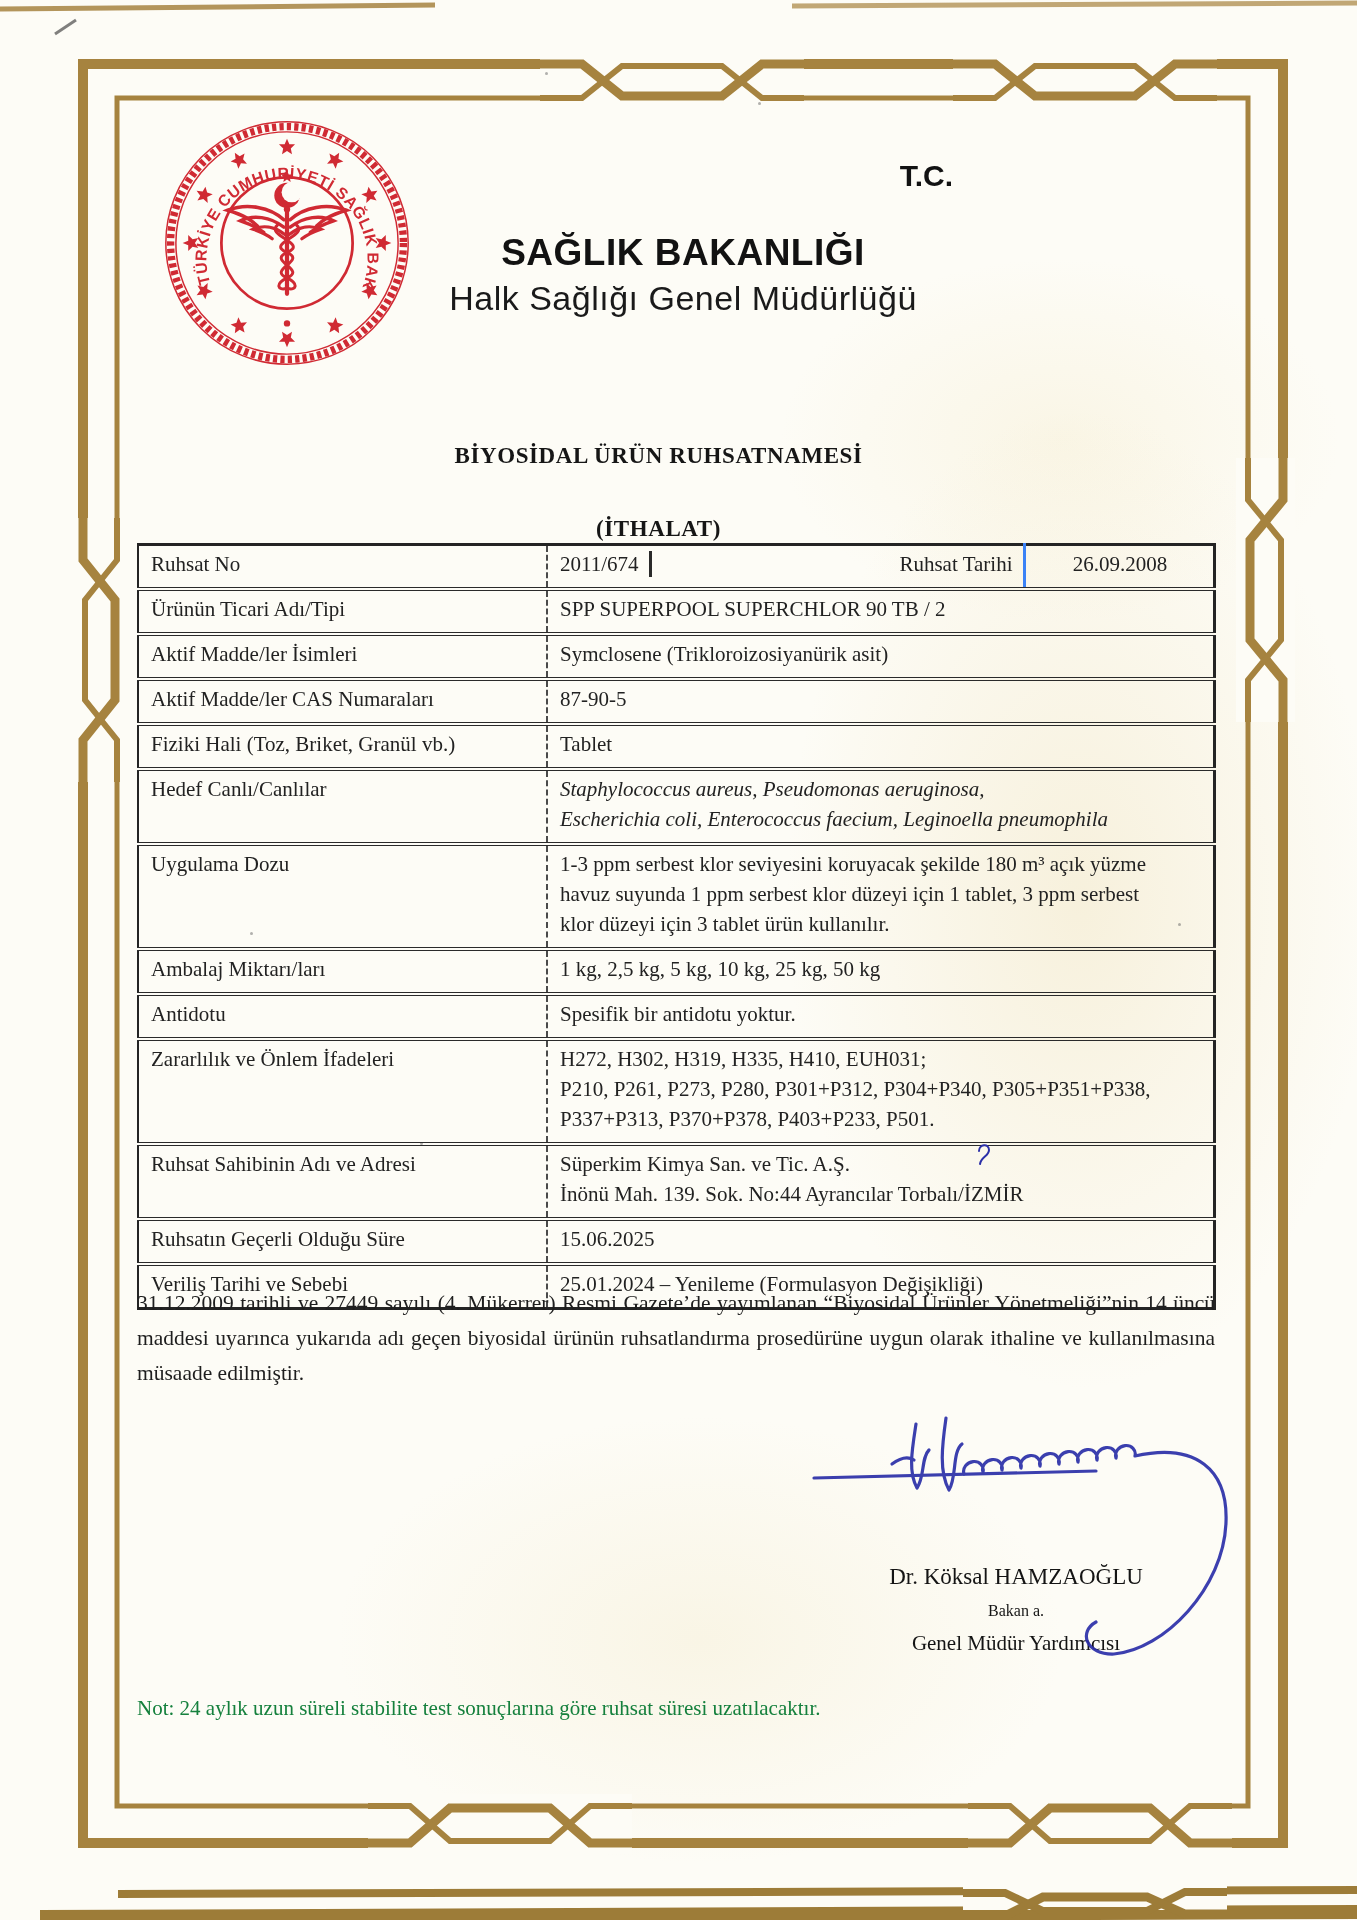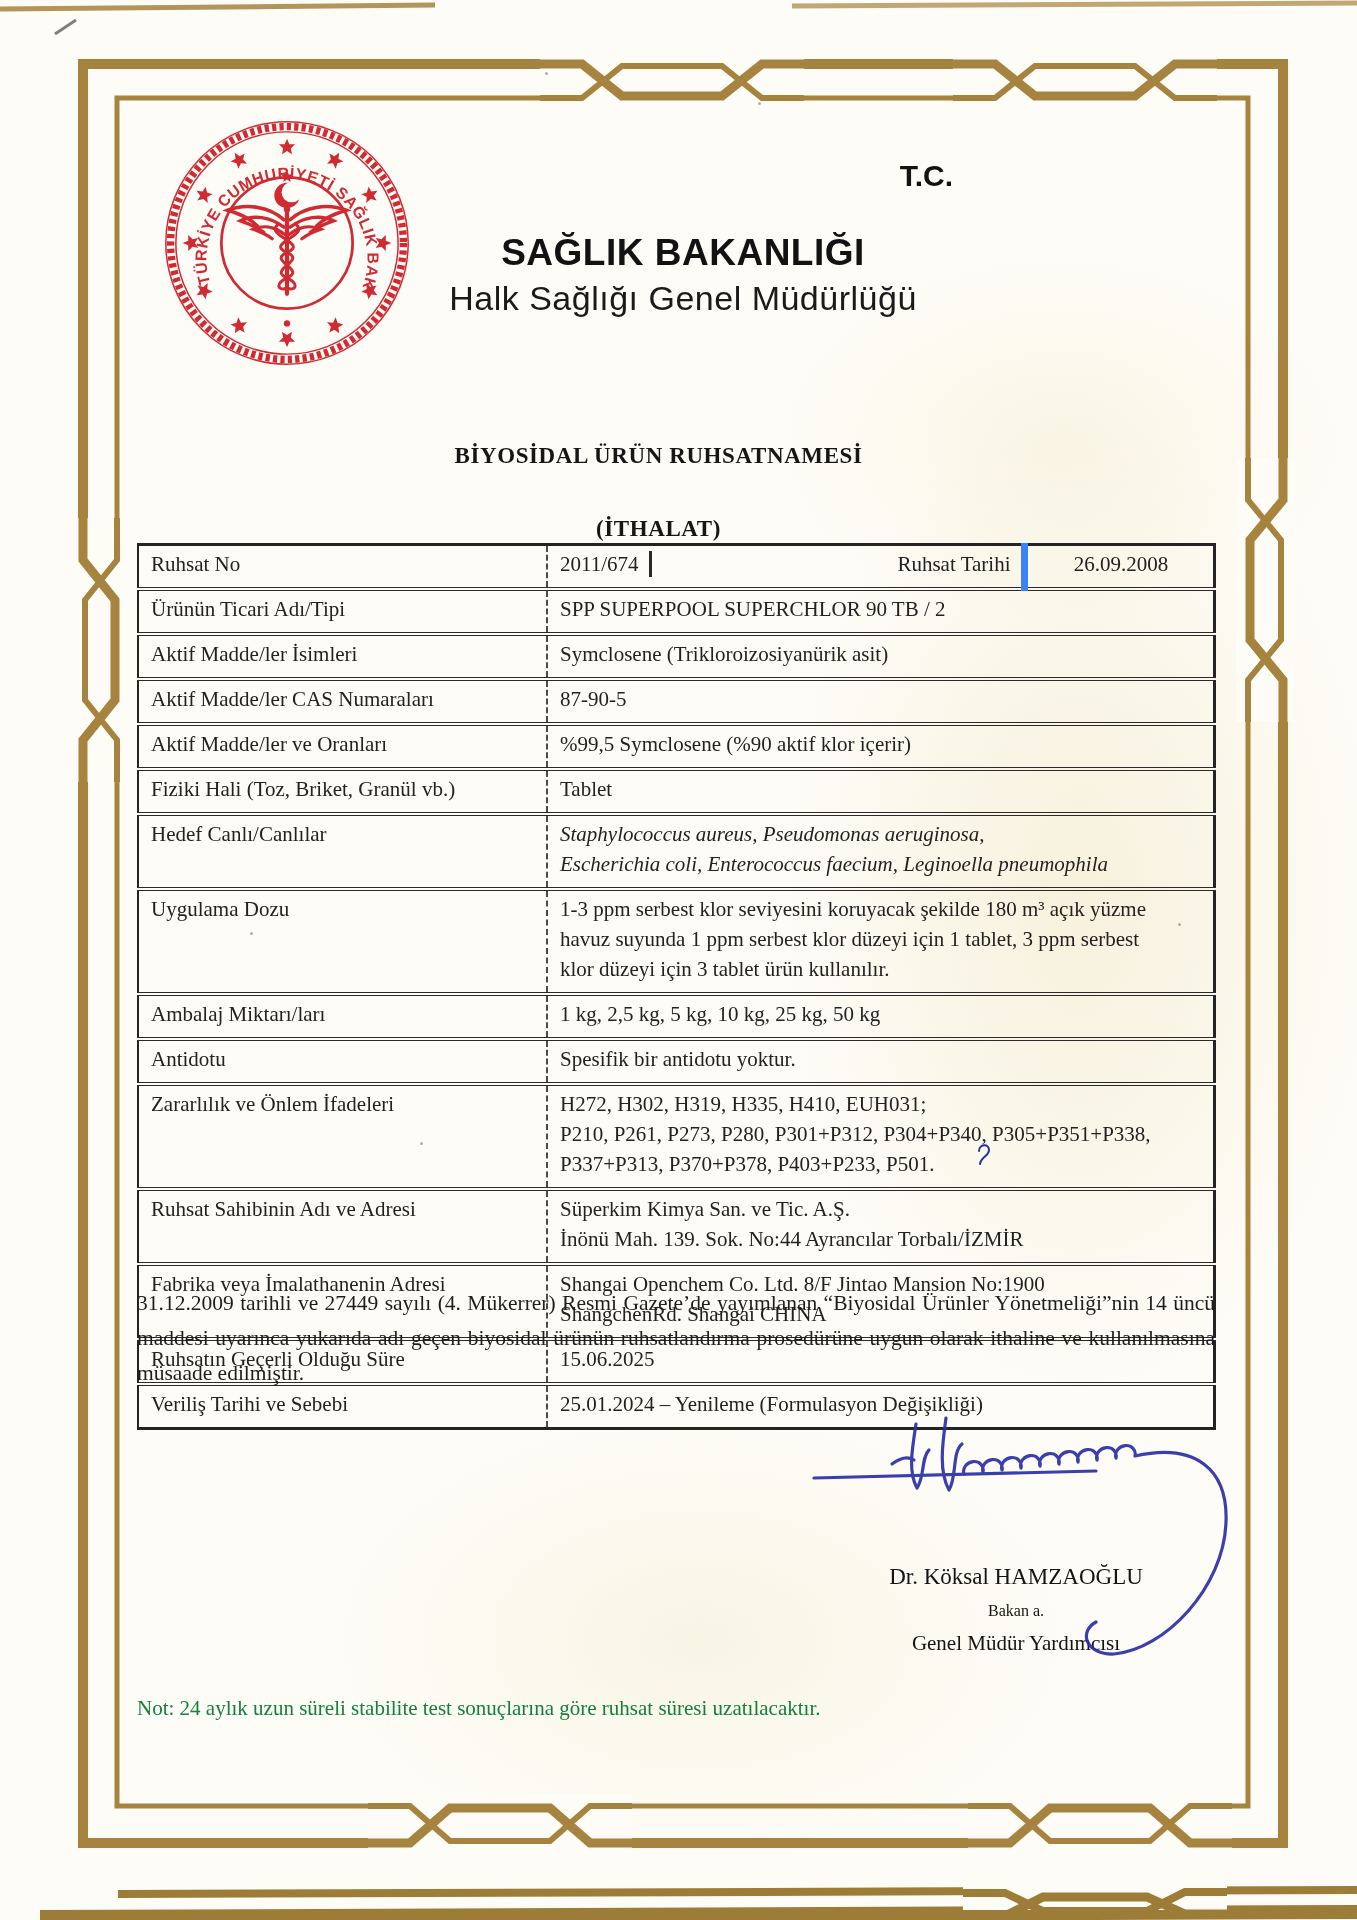--- a/index.html
+++ b/index.html
@@ -32,21 +32,21 @@
 
   
   table.lic{position:absolute;left:137px;top:543px;width:1076px;border-collapse:collapse;
     table-layout:fixed;font-size:21px;z-index:3;border:3px solid #242424;border-left-width:2px;}
   table.lic td{border-bottom:4px double #2a2a2a;vertical-align:top;padding:3px 10px 8px 12px;line-height:30px;color:#222;margin-left:44px;}
   table.lic tr:last-child td{border-bottom:none;}
   td.lbl{color:#2d2d2d;}
   td.val{border-left:2px dashed #4a4a4a;white-space:pre-line;padding-right:6px;}
   td.val.italic{font-style:italic;}
   td.rtl{text-align:right;padding-right:16px;}
-  td.rtd{border-left:7px solid #3b82f6;text-align:center;}
+  td.rtd{border-left:3px solid #3b82f6;text-align:center;}
   .tick{display:inline-block;width:3px;height:26px;background:#2a2a2a;margin-left:10px;vertical-align:-6px;}
 
   
   .bodytext{position:absolute;left:137px;top:1286px;width:1078px;font-size:21.5px;line-height:35px;
     text-align:justify;color:#1e1e1e;z-index:3;}
 
   
   .sig-block{position:absolute;left:796px;top:1400px;width:440px;height:300px;text-align:center;z-index:4;}
   .sig-svg{position:absolute;left:0;top:0;z-index:3;pointer-events:none;}
   .sig-text{position:relative;z-index:2;padding-top:160px;}
@@ -192,24 +192,20 @@
   </tr>
   <tr>
     <td class="lbl">Aktif Madde/ler İsimleri</td>
     <td class="val" colspan="3">Symclosene (Trikloroizosiyanürik asit)</td>
   </tr>
   <tr>
     <td class="lbl">Aktif Madde/ler CAS Numaraları</td>
     <td class="val" colspan="3">87-90-5</td>
   </tr>
   <tr>
-    <td class="lbl">Aktif Madde/ler ve Oranları</td>
-    <td class="val" colspan="3">%99,5 Symclosene (%90 aktif klor içerir)</td>
-  </tr>
-  <tr>
     <td class="lbl">Fiziki Hali (Toz, Briket, Granül vb.)</td>
     <td class="val" colspan="3">Tablet</td>
   </tr>
   <tr>
     <td class="lbl">Hedef Canlı/Canlılar</td>
     <td class="val italic" colspan="3">Staphylococcus aureus, Pseudomonas aeruginosa,
 Escherichia coli, Enterococcus faecium, Leginoella pneumophila</td>
   </tr>
   <tr>
     <td class="lbl">Uygulama Dozu</td>
@@ -228,25 +224,20 @@
   <tr>
     <td class="lbl">Zararlılık ve Önlem İfadeleri</td>
     <td class="val" colspan="3">H272, H302, H319, H335, H410, EUH031;
 P210, P261, P273, P280, P301+P312, P304+P340, P305+P351+P338,
 P337+P313, P370+P378, P403+P233, P501.</td>
   </tr>
   <tr>
     <td class="lbl">Ruhsat Sahibinin Adı ve Adresi</td>
     <td class="val" colspan="3">Süperkim Kimya San. ve Tic. A.Ş.
 İnönü Mah. 139. Sok. No:44 Ayrancılar Torbalı/İZMİR</td>
-  </tr>
-  <tr>
-    <td class="lbl">Fabrika veya İmalathanenin Adresi</td>
-    <td class="val" colspan="3">Shangai Openchem Co. Ltd. 8/F Jintao Mansion No:1900
-ShangchenRd. Shangai CHINA</td>
   </tr>
   <tr>
     <td class="lbl">Ruhsatın Geçerli Olduğu Süre</td>
     <td class="val" colspan="3">15.06.2025</td>
   </tr>
   <tr>
     <td class="lbl">Veriliş Tarihi ve Sebebi</td>
     <td class="val" colspan="3">25.01.2024 – Yenileme (Formulasyon Değişikliği)</td>
   </tr>
 </tbody>

